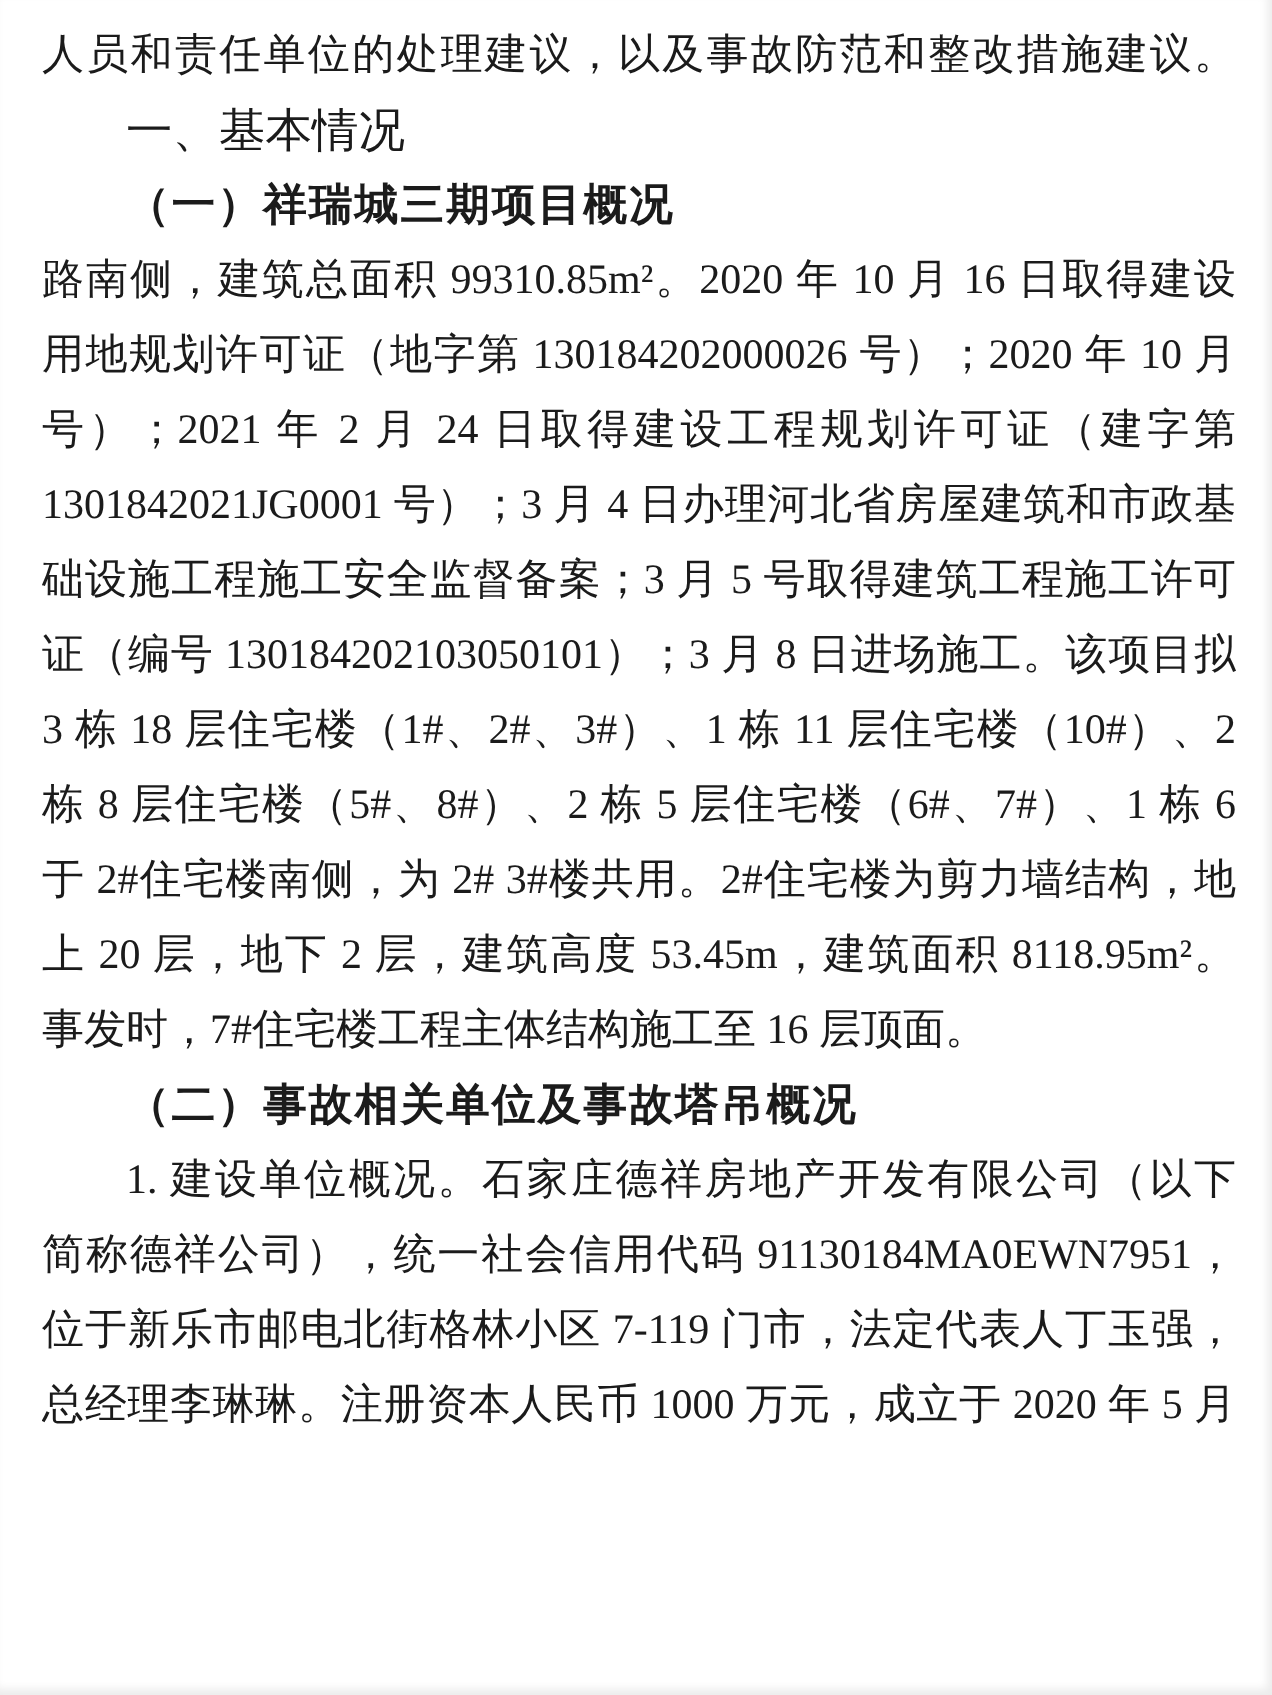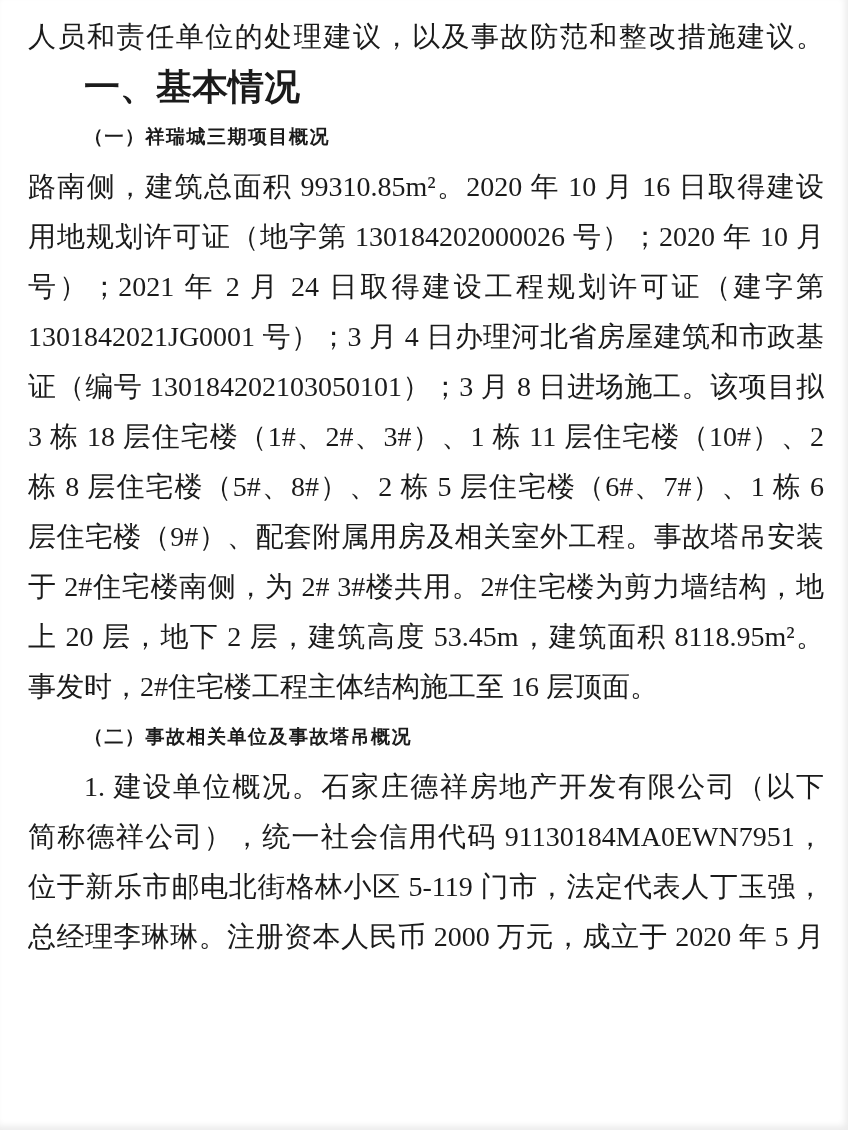--- a/index.html
+++ b/index.html
@@ -27,50 +27,50 @@
   }
   .justify {
     text-align: justify;
     text-align-last: justify;
   }
   .indent {
     padding-left: 56px;
   }
   .h1 {
     font-family: "Liberation Sans", "DejaVu Sans", sans-serif;
-    font-weight: bold;
-    font-size: 36px;
+    font-weight: normal;
+    font-size: 31px;
   }
   .h2 {
     font-weight: bold;
-    font-size: 19px;
+    font-size: 29px;
     letter-spacing: 1.5px;
   }
   .runin {
     font-weight: normal;
   }
 </style>
 </head>
 <body>
 
 <div class="page">
   <div class="line justify">人员和责任单位的处理建议，以及事故防范和整改措施建议。</div>
   <div class="line h1 indent">一、基本情况</div>
   <div class="line h2 indent">（一）祥瑞城三期项目概况</div>
   <div class="line justify">路南侧，建筑总面积 99310.85m²。2020 年 10 月 16 日取得建设</div>
   <div class="line justify">用地规划许可证（地字第 130184202000026 号）；2020 年 10 月</div>
   <div class="line justify">号）；2021 年 2 月 24 日取得建设工程规划许可证（建字第</div>
   <div class="line justify">1301842021JG0001 号）；3 月 4 日办理河北省房屋建筑和市政基</div>
+  <div class="line justify">础设施工程施工安全监督备案；3 月 5 号取得建筑工程施工许可</div>
   <div class="line justify">证（编号 130184202103050101）；3 月 8 日进场施工。该项目拟建</div>
   <div class="line justify">3 栋 18 层住宅楼（1#、2#、3#）、1 栋 11 层住宅楼（10#）、2</div>
   <div class="line justify">栋 8 层住宅楼（5#、8#）、2 栋 5 层住宅楼（6#、7#）、1 栋 6</div>
-  <div class="line justify">层住宅楼（9#）、配套附属用房及相关室外工程。事故塔吊安装</div>
   <div class="line justify">于 2#住宅楼南侧，为 2# 3#楼共用。2#住宅楼为剪力墙结构，地</div>
   <div class="line justify">上 20 层，地下 2 层，建筑高度 53.45m，建筑面积 8118.95m²。</div>
-  <div class="line">事发时，2#住宅楼工程主体结构施工至 16 层顶面。</div>
+  <div class="line">事发时，7#住宅楼工程主体结构施工至 16 层顶面。</div>
   <div class="line h2 indent">（二）事故相关单位及事故塔吊概况</div>
   <div class="line justify indent">
     <span class="runin">1. 建设单位概况。</span><span>石家庄德祥房地产开发有限公司（以下</span>
   </div>
   <div class="line justify">简称德祥公司），统一社会信用代码 91130184MA0EWN7951，</div>
-  <div class="line justify">位于新乐市邮电北街格林小区 5-119 门市，法定代表人丁玉强，</div>
-  <div class="line justify">总经理李琳琳。注册资本人民币 2000 万元，成立于 2020 年 5 月</div>
+  <div class="line justify">位于新乐市邮电北街格林小区 7-119 门市，法定代表人丁玉强，</div>
+  <div class="line justify">总经理李琳琳。注册资本人民币 1000 万元，成立于 2020 年 5 月</div>
 </div>
 
 </body></html>

